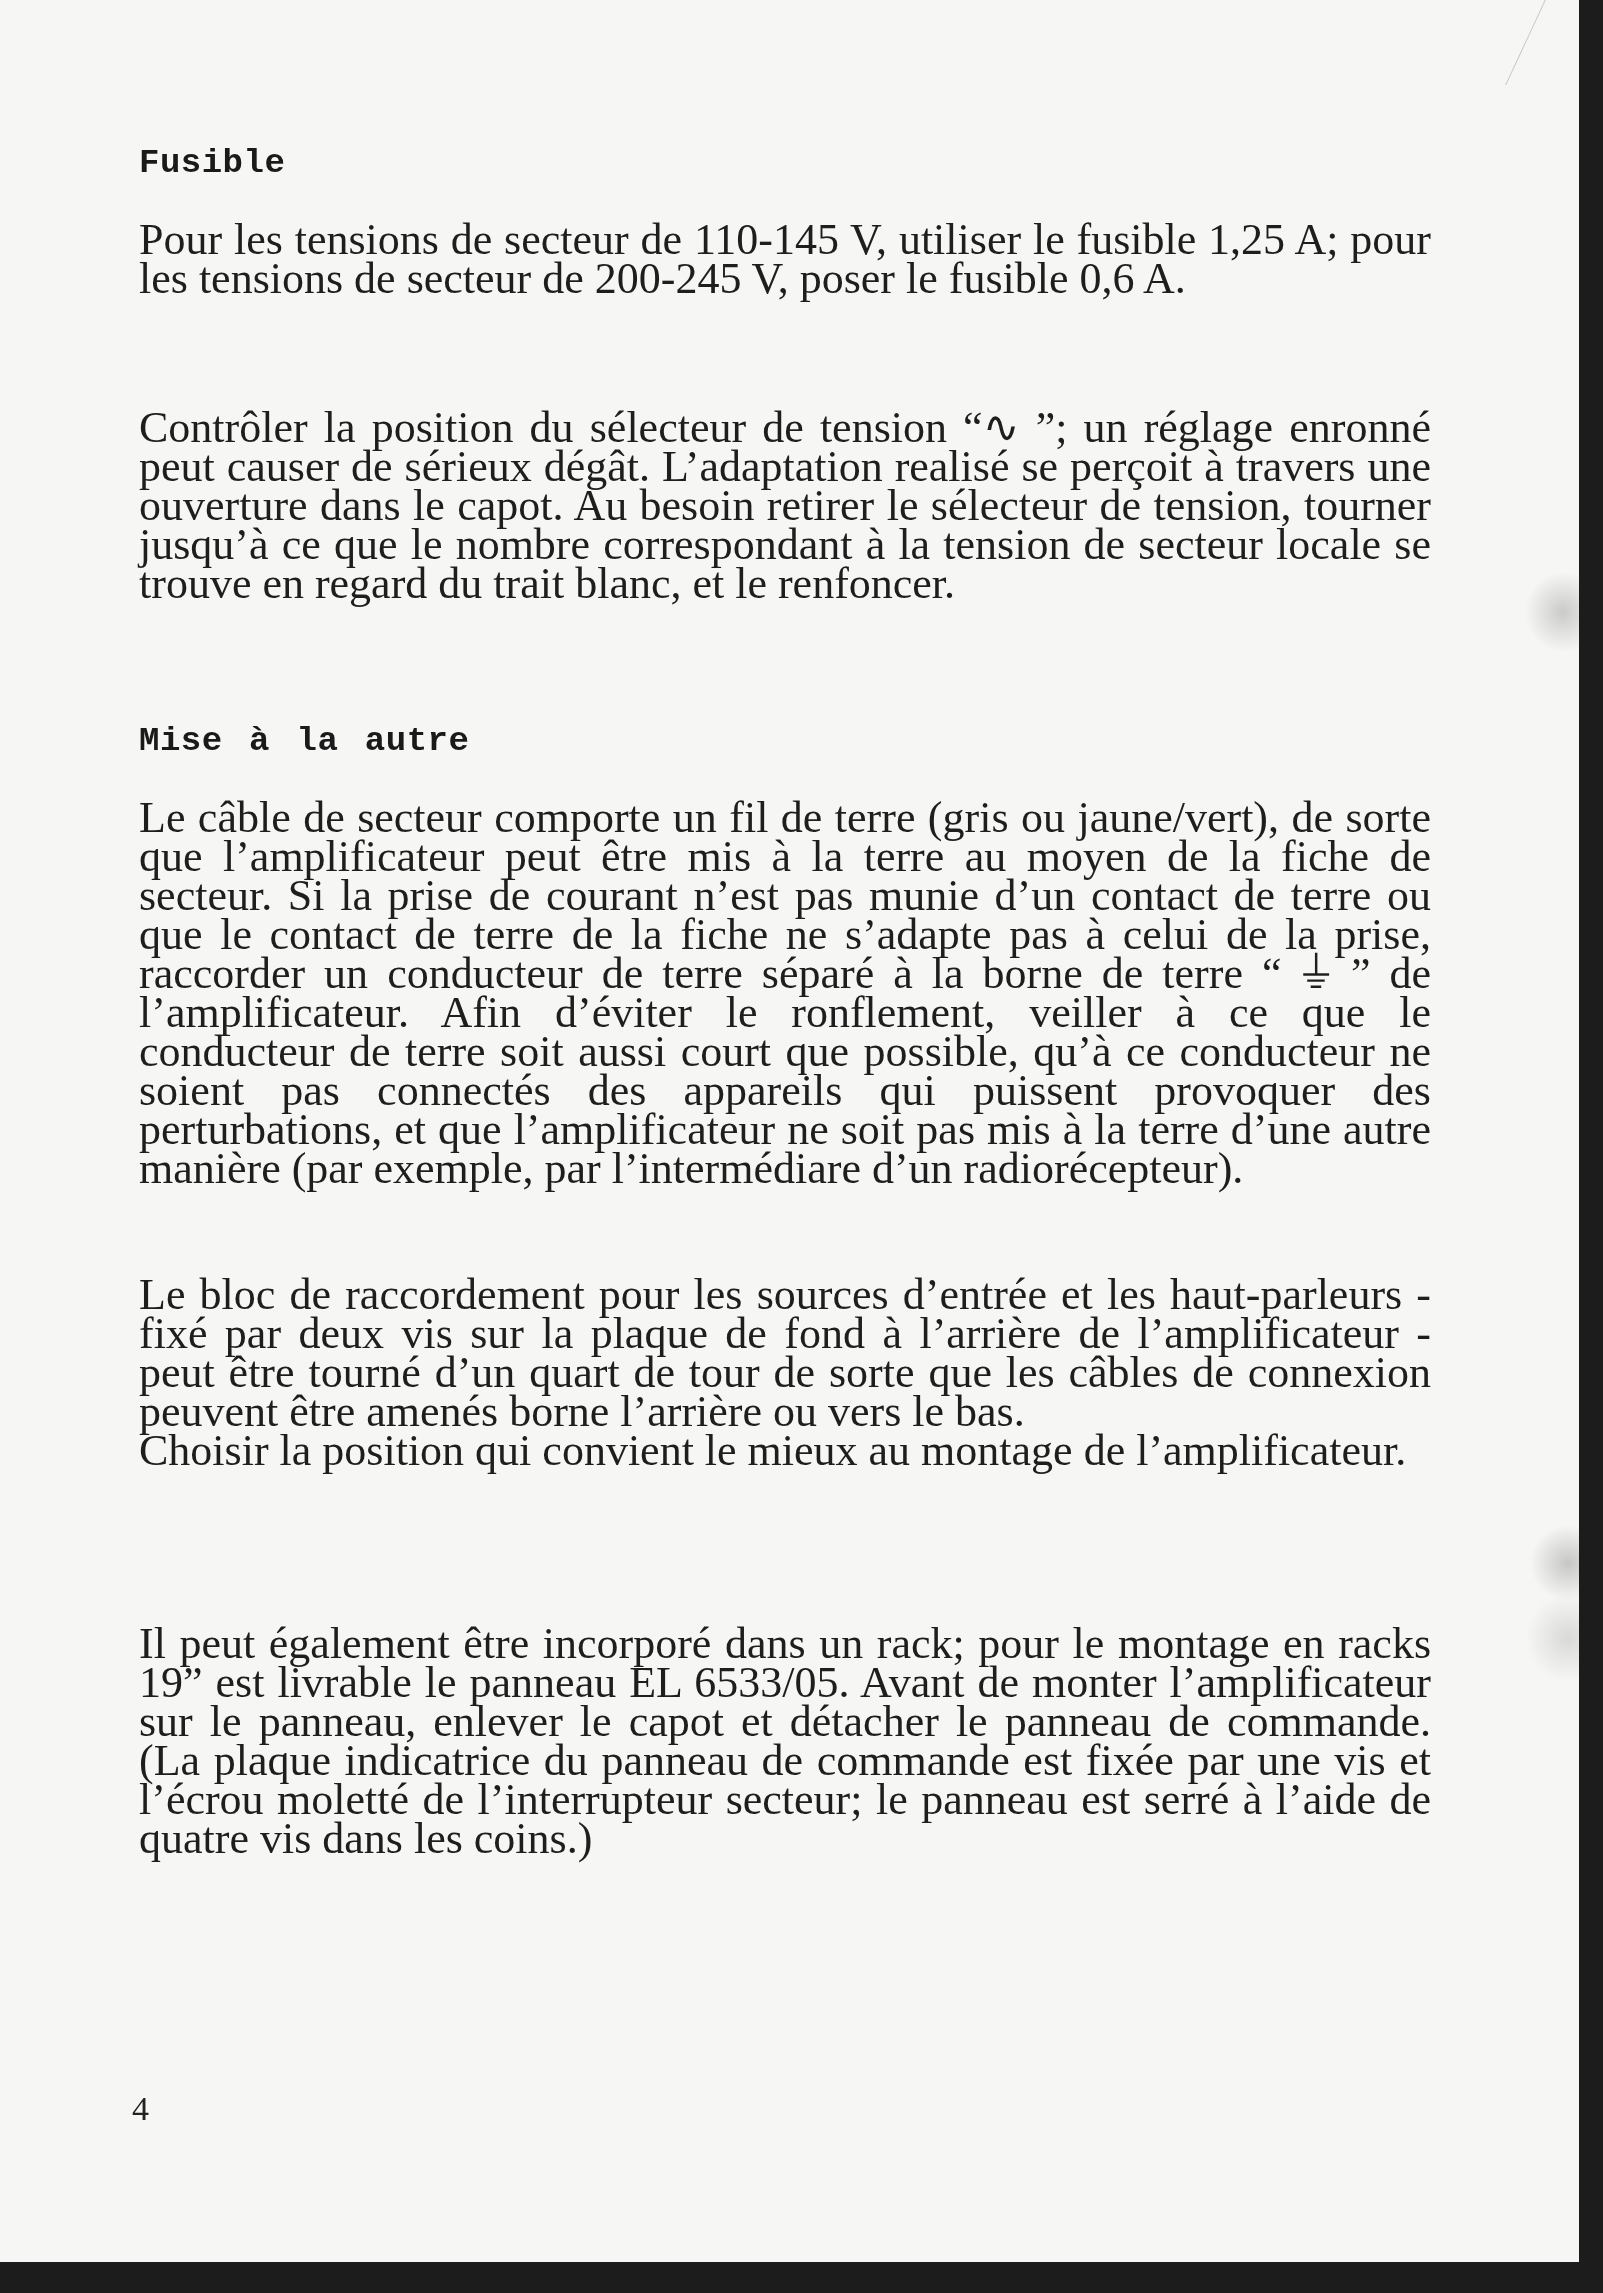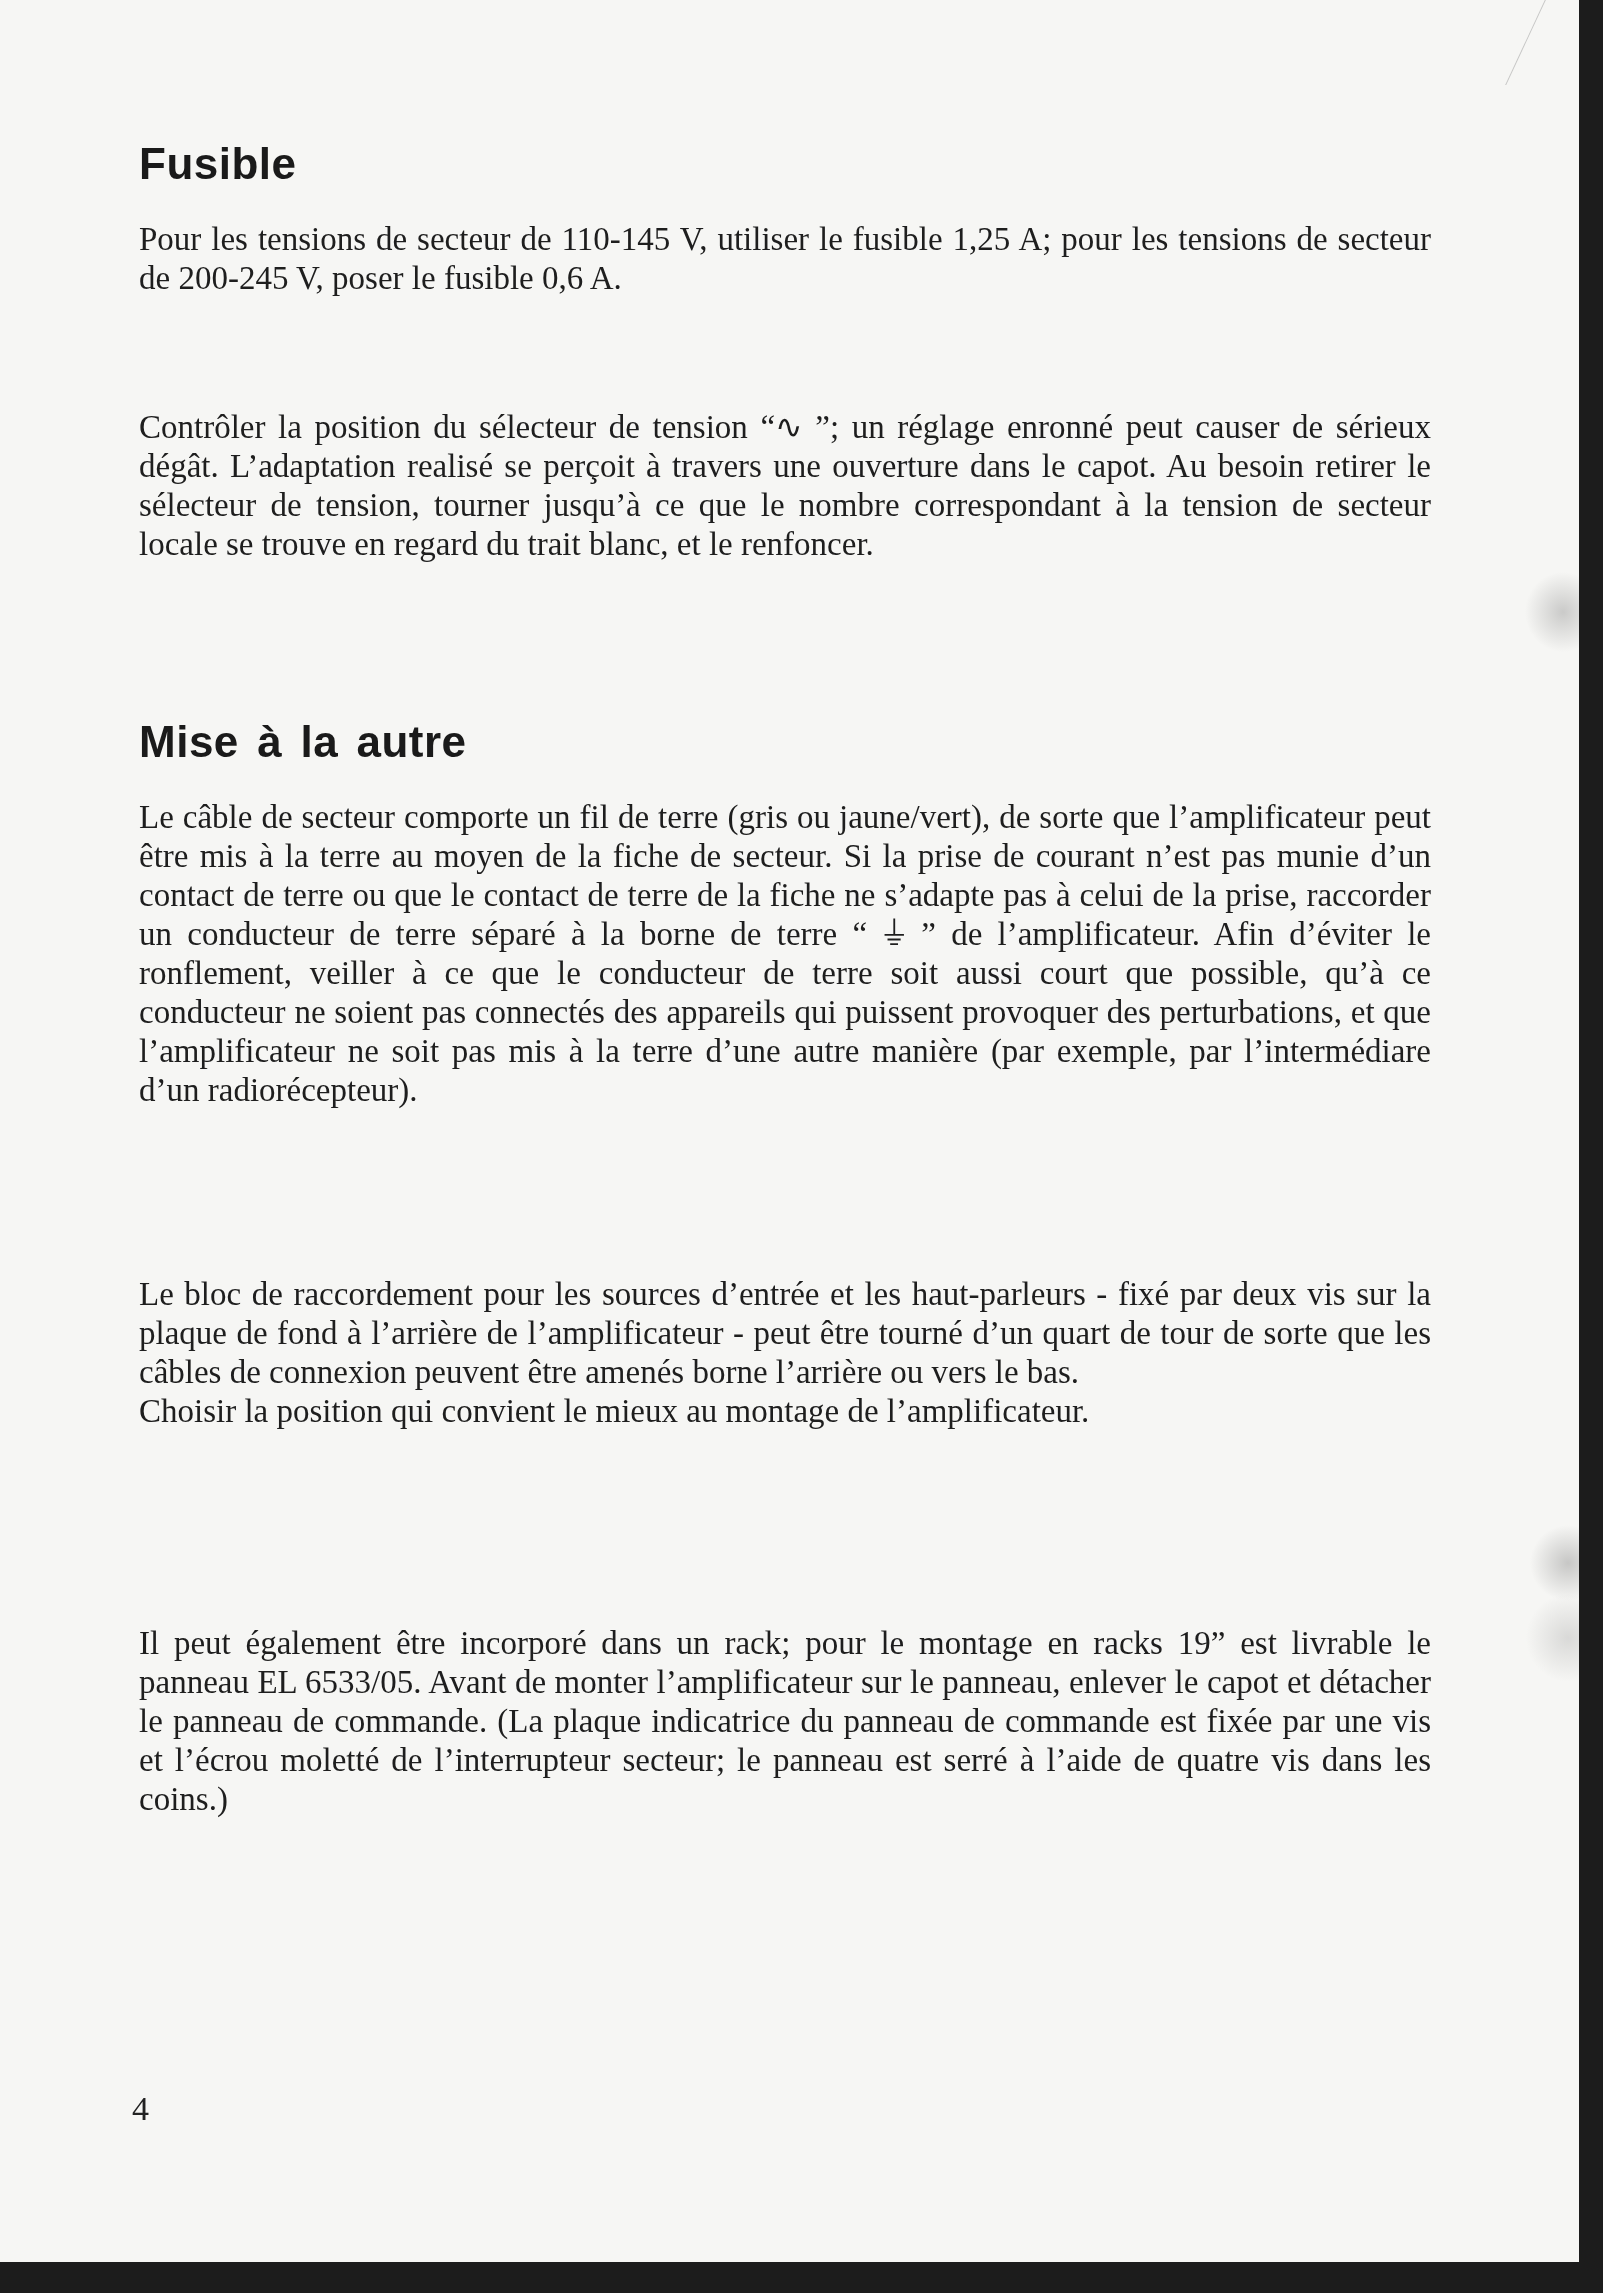--- a/index.html
+++ b/index.html
@@ -31,32 +31,32 @@
       top: 0;
       width: 1292px;
     }
     .section {
       position: absolute;
       left: 0;
       width: 1292px;
     }
     h2 {
       margin: 0;
-      font-family: Liberation Sans, sans-serif;
+      font-family: Liberation Mono, monospace;
       font-weight: bold;
-      font-size: 44px;
+      font-size: 34px;
       color: #1a1a1a;
       letter-spacing: 0.5px;
       word-spacing: 5.6px;
       line-height: 41px;
     }
     p {
       margin: 0;
       font-family: "Liberation Serif", serif;
-      font-size: 33px;
+      font-size: 44px;
       line-height: 39px;
       color: #1e1e1e;
       text-align: justify;
       text-align-last: left;
     }
     .para-block {
       margin-top: 36px;
     }
     .page-number {
       position: absolute;

